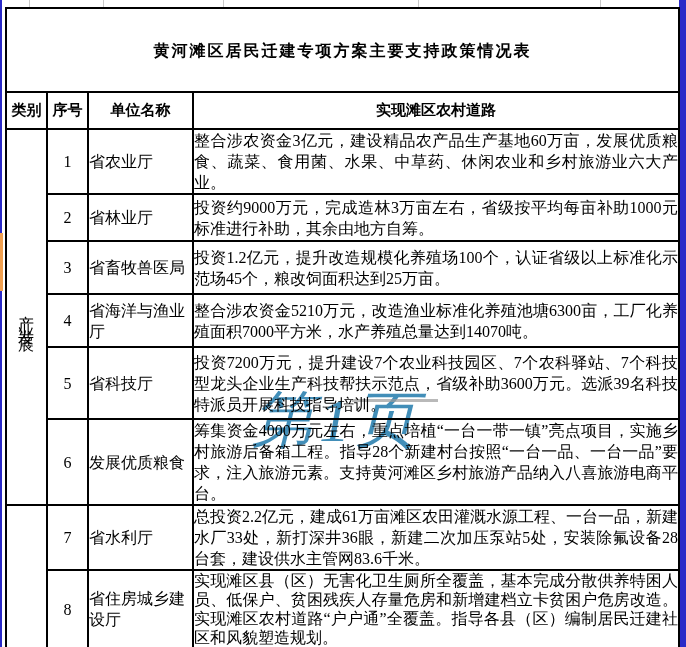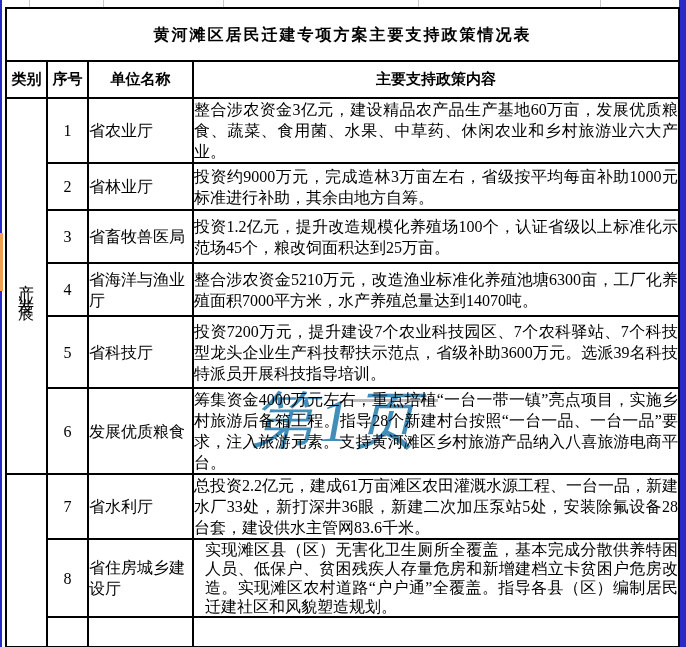--- a/index.html
+++ b/index.html
@@ -39,21 +39,21 @@
   td.c-cat{text-align:center;}
   .vert{
     writing-mode:vertical-rl;text-orientation:upright;
     letter-spacing:7px;font-size:16px;margin:0 auto;
   }
   td.c-idx{text-align:center;}
   td.c-unit{padding:0 14px;}
   td.c-policy{
     text-align:justify;vertical-align:middle;padding:1px 3px 0 3px;
   }
-  tr.tight td.c-policy{line-height:19px;padding-left:11px;}
+  tr.tight td.c-policy{line-height:19px;}
 </style>
 </head>
 <body>
 
 <div class="screen">
 
   <div class="tick" style="left:29px"></div>
   <div class="tick" style="left:103px"></div>
   <div class="tick" style="left:223px"></div>
   <div class="tick" style="left:418px"></div>
@@ -68,29 +68,29 @@
 
   <table class="policy">
     <colgroup>
       <col style="width:41px">
         <col style="width:41px">
         <col style="width:105px">
         <col style="width:486px">
     </colgroup>
 
     <tbody>
-        <tr style="height:53px">
+        <tr style="height:84px">
       <td class="title-cell" colspan="4">黄河滩区居民迁建专项方案主要支持政策情况表</td>
     </tr>
 
     <tr class="header-row" style="height:37px">
       <td>类别</td>
       <td>序号</td>
       <td>单位名称</td>
-      <td>主要支持政策内容</td>
+      <td>实现滩区农村道路</td>
     </tr>
 
     <tr style="height:64px">
       <td class="c-cat" rowspan="6">
         <div class="vert">产业发展</div>
       </td>
       <td class="c-idx">1</td>
       <td class="c-unit">省农业厅</td>
       <td class="c-policy">整合涉农资金3亿元，建设精品农产品生产基地60万亩，发展优质粮食、蔬菜、食用菌、水果、中草药、休闲农业和乡村旅游业六大产业。</td>
     </tr>

